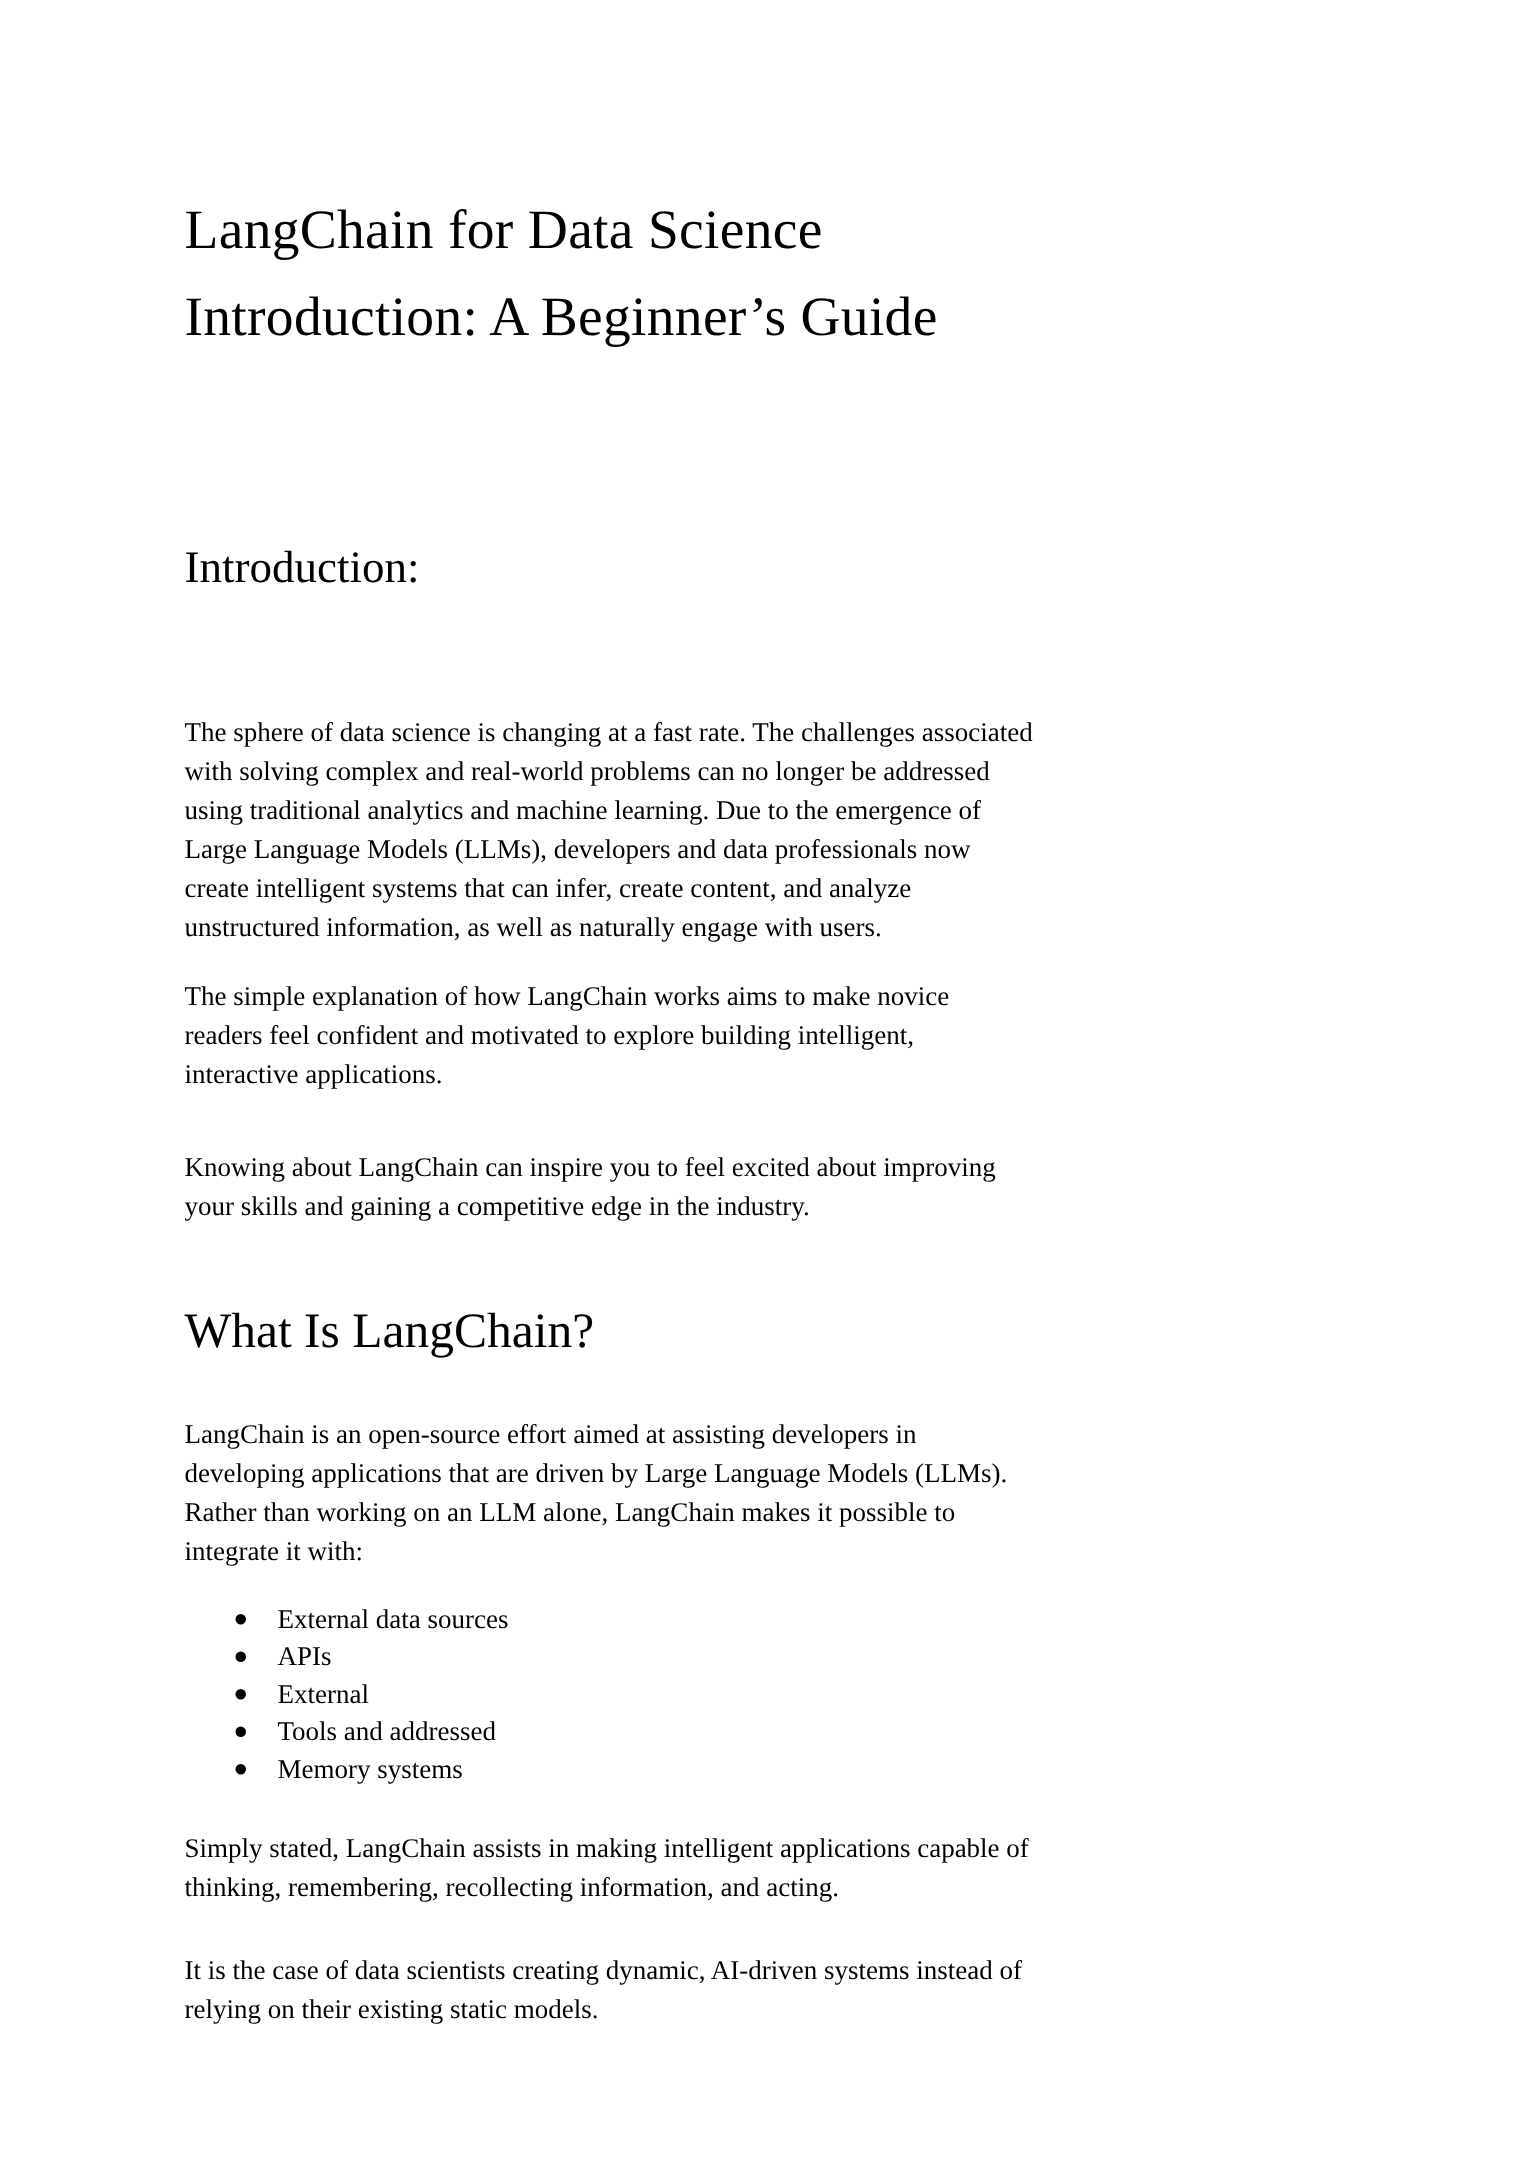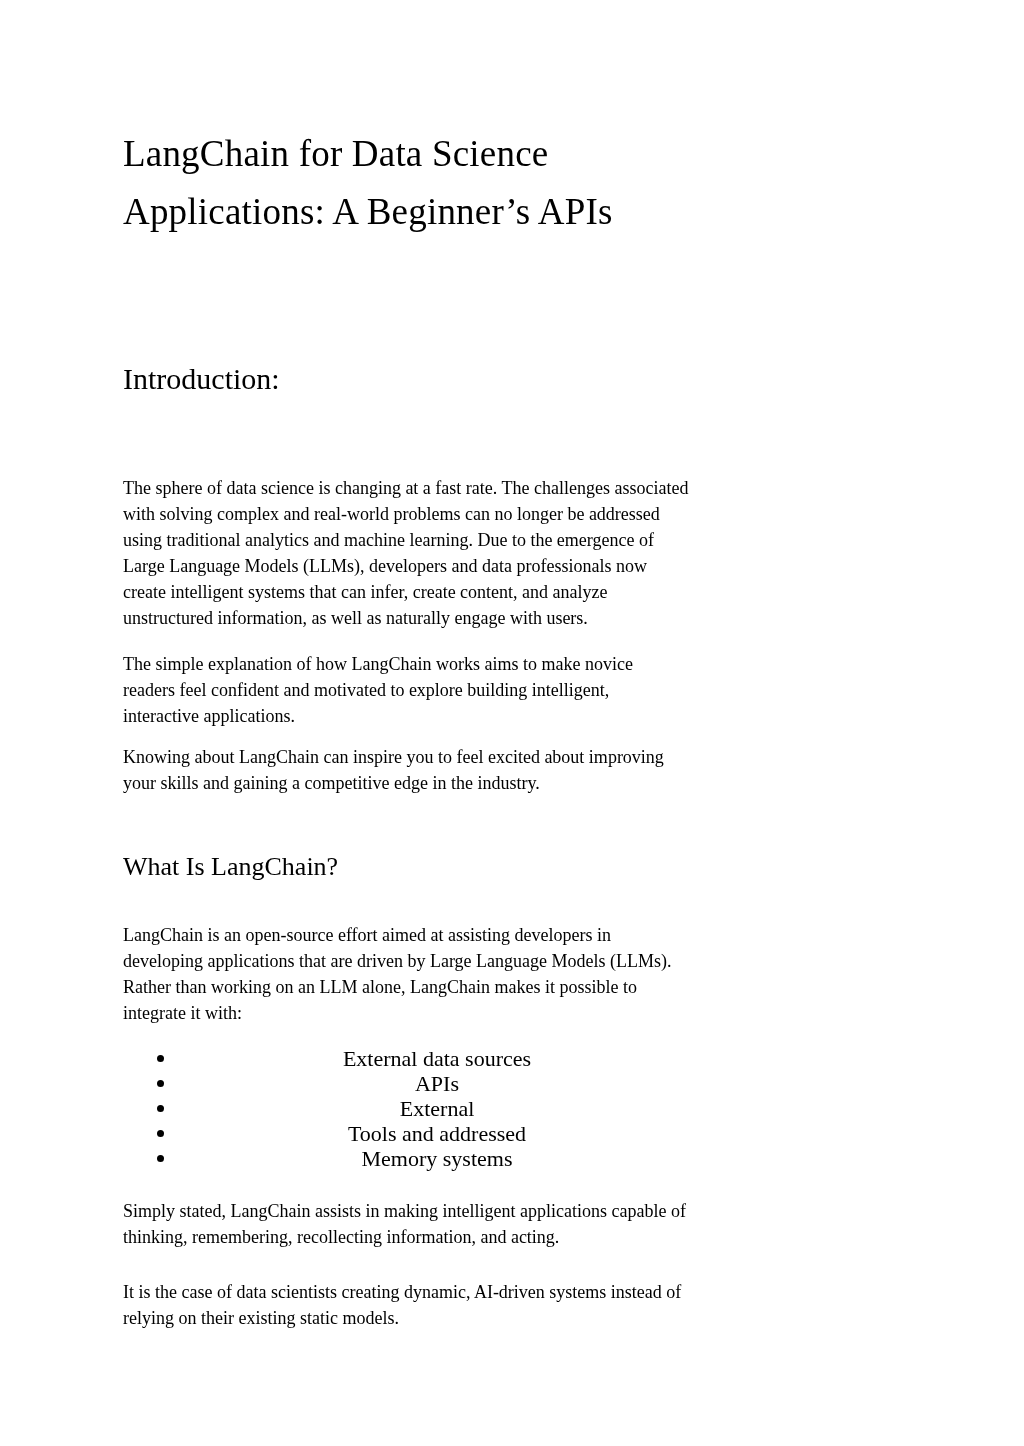--- a/index.html
+++ b/index.html
@@ -24,65 +24,64 @@
   }
   .doc-title .title-line { display: block; }
   h1.h-intro {
     margin-top: 118px;
     font-size: 30px;
     line-height: 40px;
     font-weight: 400;
   }
   h2.h-what {
     margin-top: 53px;
-    font-size: 26px;
+    font-size: 33px;
     line-height: 36px;
     font-weight: 400;
   }
   p.body-text {
     font-size: 18px;
     line-height: 26px;
     font-weight: 400;
   }
   p.p-first-of-section { margin-top: 76px; }
   p.p-after-h2 { margin-top: 37px; }
   p.p-gap { margin-top: 20px; }
-  p.p-gap2 { margin-top: 15px; }
+  p.p-gap2 { margin-top: 36px; }
   p.p-after-list { margin-top: 27px; }
   p.p-last { margin-top: 29px; }
   ul.bullet-list {
     list-style: none;
     margin-top: 20px;
   }
   ul.bullet-list li {
     position: relative;
     padding-left: 62px;
-    font-size: 22px;
+    font-size: 18px;
     line-height: 25px;
-    text-align: center;
   }
   ul.bullet-list .bullet-dot {
     position: absolute;
     left: 34px;
     top: 9px;
     width: 7px;
     height: 7px;
     border-radius: 50%;
     background: #000000;
   }
 </style>
 </head>
 <body>
 
 <div class="page">
   <div class="content">
 
     <div class="doc-title">
       <span class="title-line">LangChain for Data Science</span>
-      <span class="title-line">Applications: A Beginner’s APIs</span>
+      <span class="title-line">Introduction: A Beginner’s Guide</span>
     </div>
 
     <h1 class="h-intro">Introduction:</h1>
 
     <p class="body-text p-first-of-section">The sphere of data science is changing at a fast rate. The challenges associated with solving complex and real-world problems can no longer be addressed using traditional analytics and machine learning. Due to the emergence of Large Language Models (LLMs), developers and data professionals now create intelligent systems that can infer, create content, and analyze unstructured information, as well as naturally engage with users.</p>
     <p class="body-text p-gap">The simple explanation of how LangChain works aims to make novice readers feel confident and motivated to explore building intelligent, interactive applications.</p>
     <p class="body-text p-gap2">Knowing about LangChain can inspire you to feel excited about improving your skills and gaining a competitive edge in the industry.</p>
 
     <h2 class="h-what">What Is LangChain?</h2>
 

